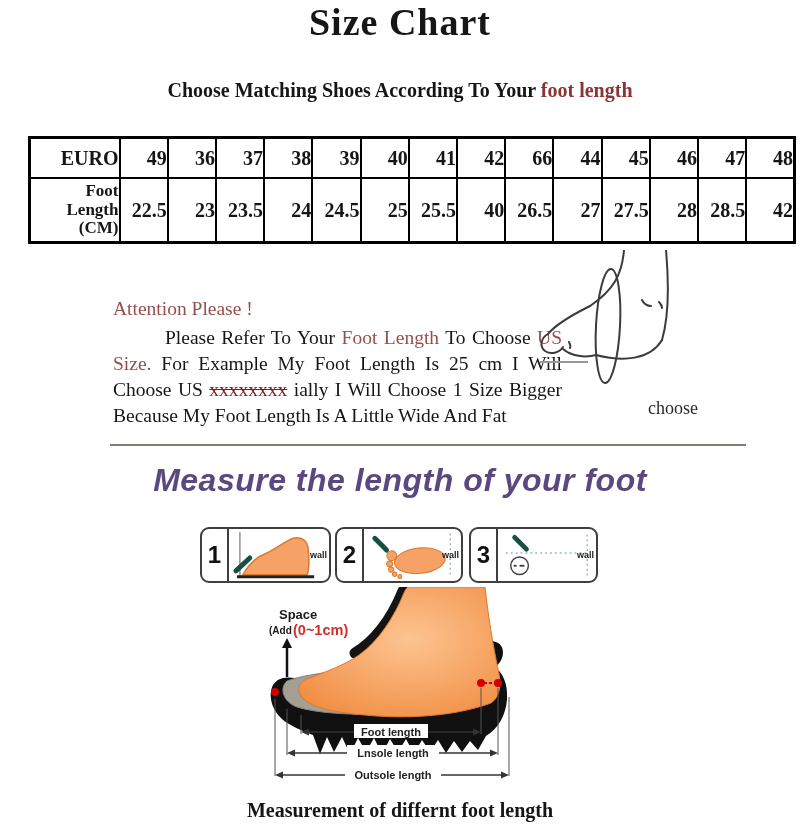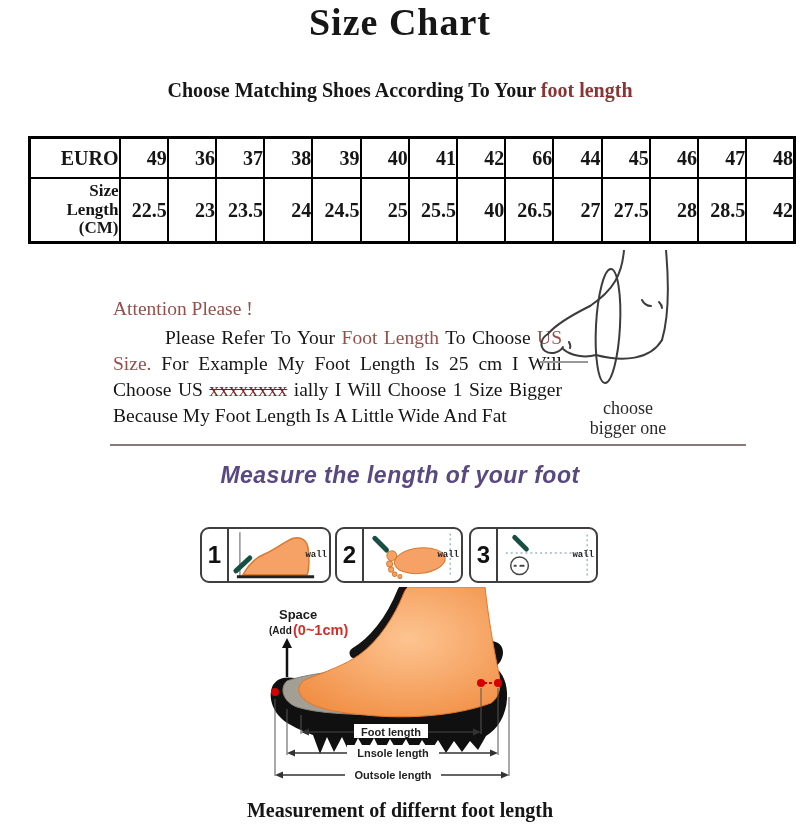--- a/index.html
+++ b/index.html
@@ -19,36 +19,36 @@
   .r2 td{height:62px;font-size:20px;}
   .r2 th{font-size:17px;line-height:1.08;}
 
   .attention{left:113px;top:256px;width:449px;font-size:19.5px;line-height:26px;margin-top:40px;}
   .attn-heading{color:#95504c;margin-bottom:3px;}
   .attn-text{margin:0;text-align:justify;text-indent:52px;}
   .mrn{color:#95504c;}
   .redx{color:#7f1d1d;text-decoration:line-through;}
 
   .foot-sketch{left:538px;top:250px;width:240px;height:142px;}
-  .choose-note{left:558px;top:398px;width:140px;text-align:center;font-size:18px;line-height:20px;color:#2a2a2a;}
+  .choose-note{left:558px;top:398px;width:140px;text-align:right;font-size:18px;line-height:20px;color:#2a2a2a;}
   .divider{left:110px;top:444px;width:636px;height:2px;background:#8d7878;}
 
   .measure-heading{left:0;right:0;top:462px;text-align:center;font-family:"Liberation Sans",sans-serif;
-    font-style:italic;font-weight:bold;font-size:23px;color:#5a4880;letter-spacing:0.5px;}
+    font-style:italic;font-weight:bold;font-size:32px;color:#5a4880;letter-spacing:0.5px;}
 
   .panel{position:absolute;top:527px;height:56px;border:2px solid #3f3f3f;border-radius:9px;background:#fff;display:flex;box-sizing:border-box;}
   .panel-1{left:200px;width:131px;}
   .panel-2{left:335px;width:128px;}
   .panel-3{left:469px;width:129px;}
   .panel-num{width:25px;border-right:2px solid #3f3f3f;display:flex;align-items:center;justify-content:center;
     font-family:"Liberation Sans",sans-serif;font-weight:bold;font-size:24px;color:#111;}
   .panel-body{position:relative;flex:1;}
   .panel-body svg{position:absolute;left:0;top:0;width:100%;height:100%;}
   .wall-label{position:absolute;right:2px;top:50%;transform:translateY(-50%);
-    font-family:Liberation Mono, monospace;font-weight:bold;font-size:9px;color:#222;z-index:2;}
+    font-family:Liberation Sans, sans-serif;font-weight:bold;font-size:9px;color:#222;z-index:2;}
 
   .big-diagram{left:253px;top:587px;width:334px;height:210px;}
   .caption{left:0;right:0;top:799px;text-align:center;font-size:20px;font-weight:bold;}
 </style>
 </head>
 <body>
 
 <div class="abs page-title">Size Chart</div>
 
 <div class="abs subtitle"><span>Choose Matching Shoes According To Your </span><span class="hl">foot length</span></div>
@@ -71,21 +71,21 @@
     <td>42</td>
     <td>66</td>
     <td>44</td>
     <td>45</td>
     <td>46</td>
     <td>47</td>
     <td>48</td>
   </tr>
   <tr class="r2">
     <th>
-      <div>Size</div>
+      <div>Foot</div>
       <div>Length</div>
       <div>(CM)</div>
     </th>
     <td>22.5</td>
     <td>23</td>
     <td>23.5</td>
     <td>24</td>
     <td>24.5</td>
     <td>25</td>
     <td>25.5</td>
@@ -115,21 +115,20 @@
     <path d="M25,99 C33,106 47,108 58,105 C85,112 112,110 124,90"></path>
     <path d="M104,50 c2,4 6,6 9,6"></path>
     <path d="M121,52 c2,2 3,4 3,6"></path>
     <ellipse cx="70" cy="76" rx="12" ry="57" transform="rotate(3 70 76)"></ellipse>
   </g>
   <line x1="2" y1="112" x2="50" y2="112" stroke="#999" stroke-width="2"></line>
 </svg>
 
 <div class="abs choose-note">
   <div>choose</div>
-  <div>bigger one</div>
 </div>
 
 <div class="abs divider"></div>
 
 <div class="abs measure-heading">Measure the length of your foot</div>
 
 <div class="panel panel-1">
   <div class="panel-num">1</div>
   <div class="panel-body">
     <svg viewBox="0 0 101 52">

